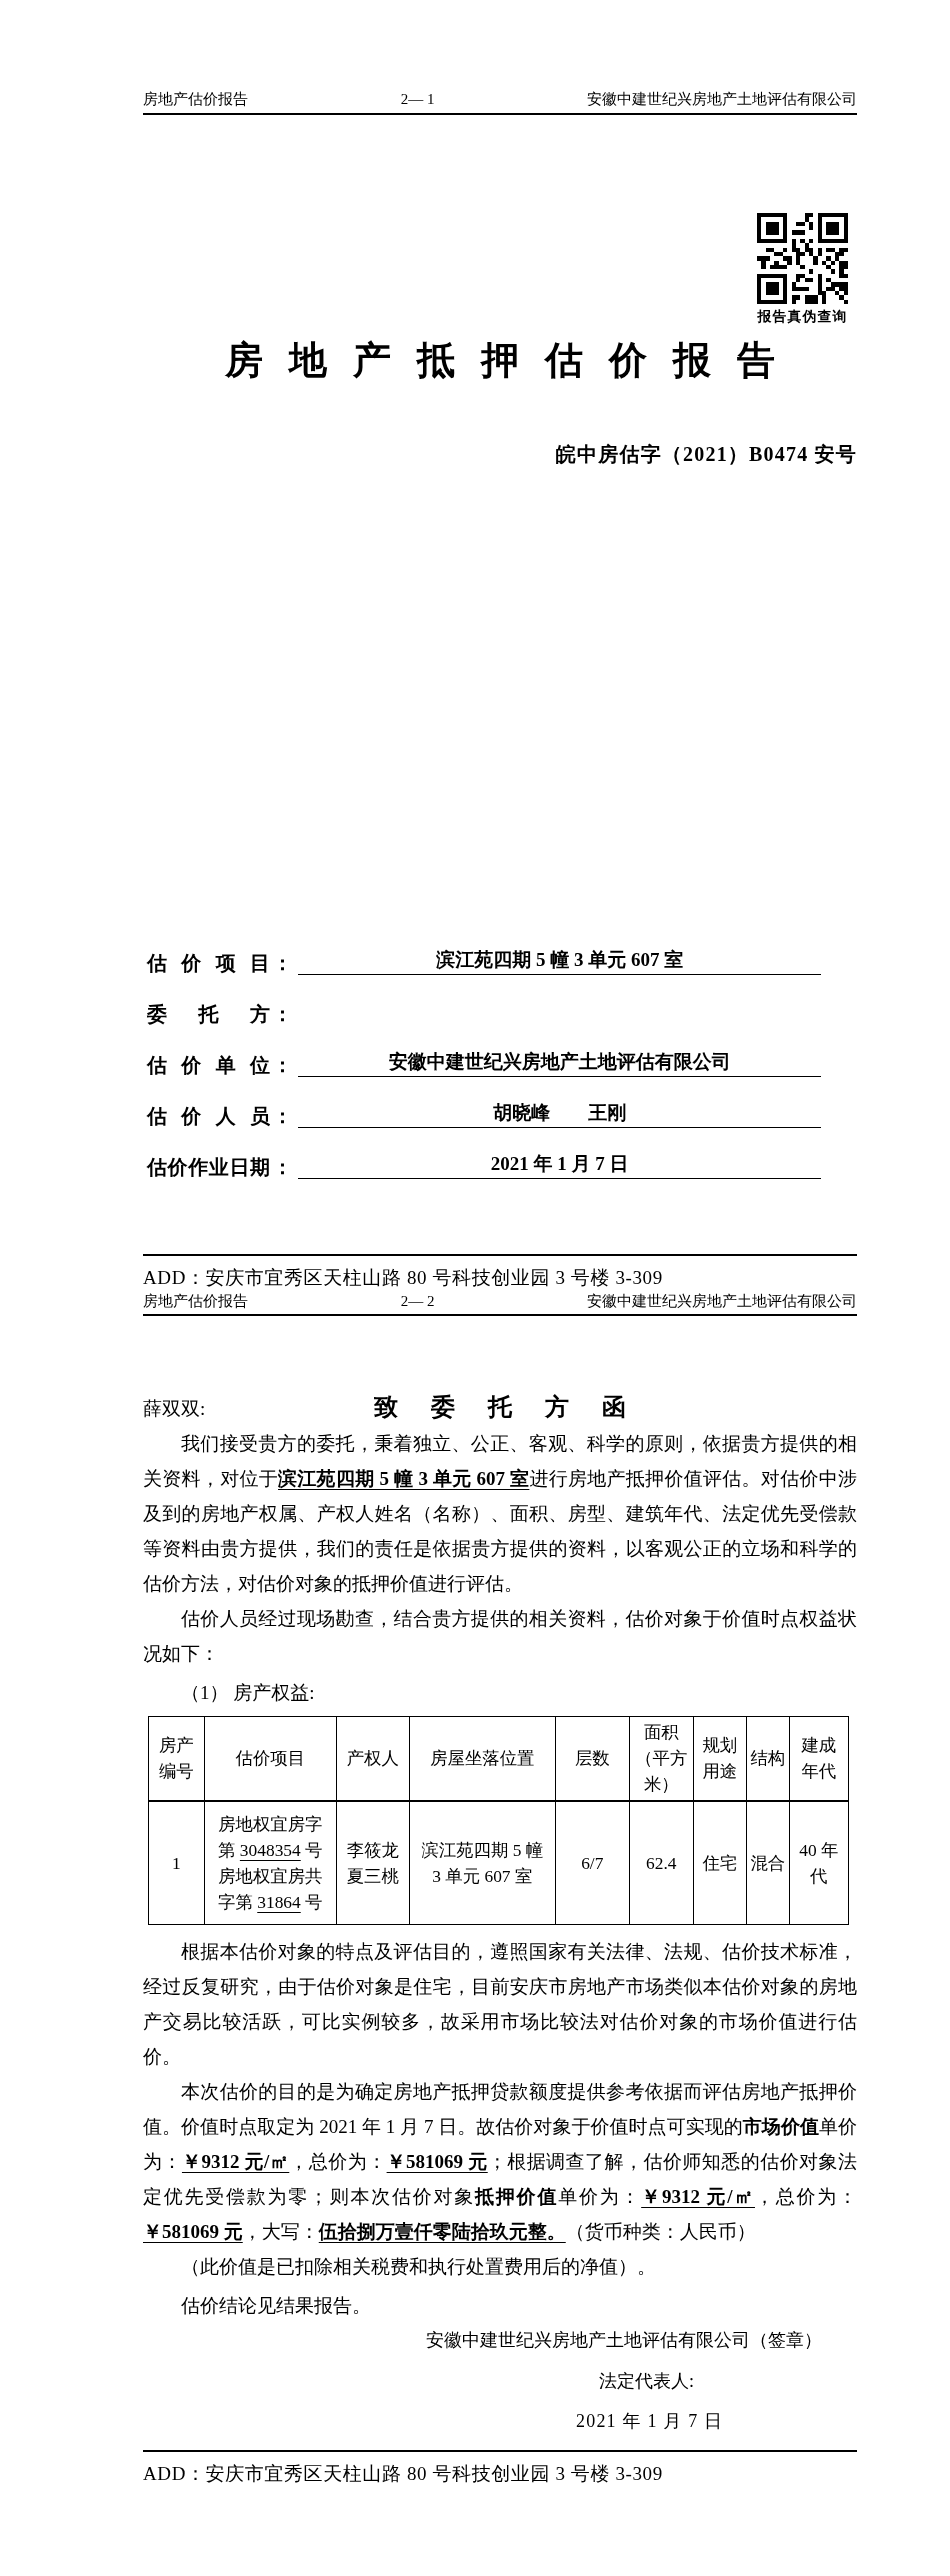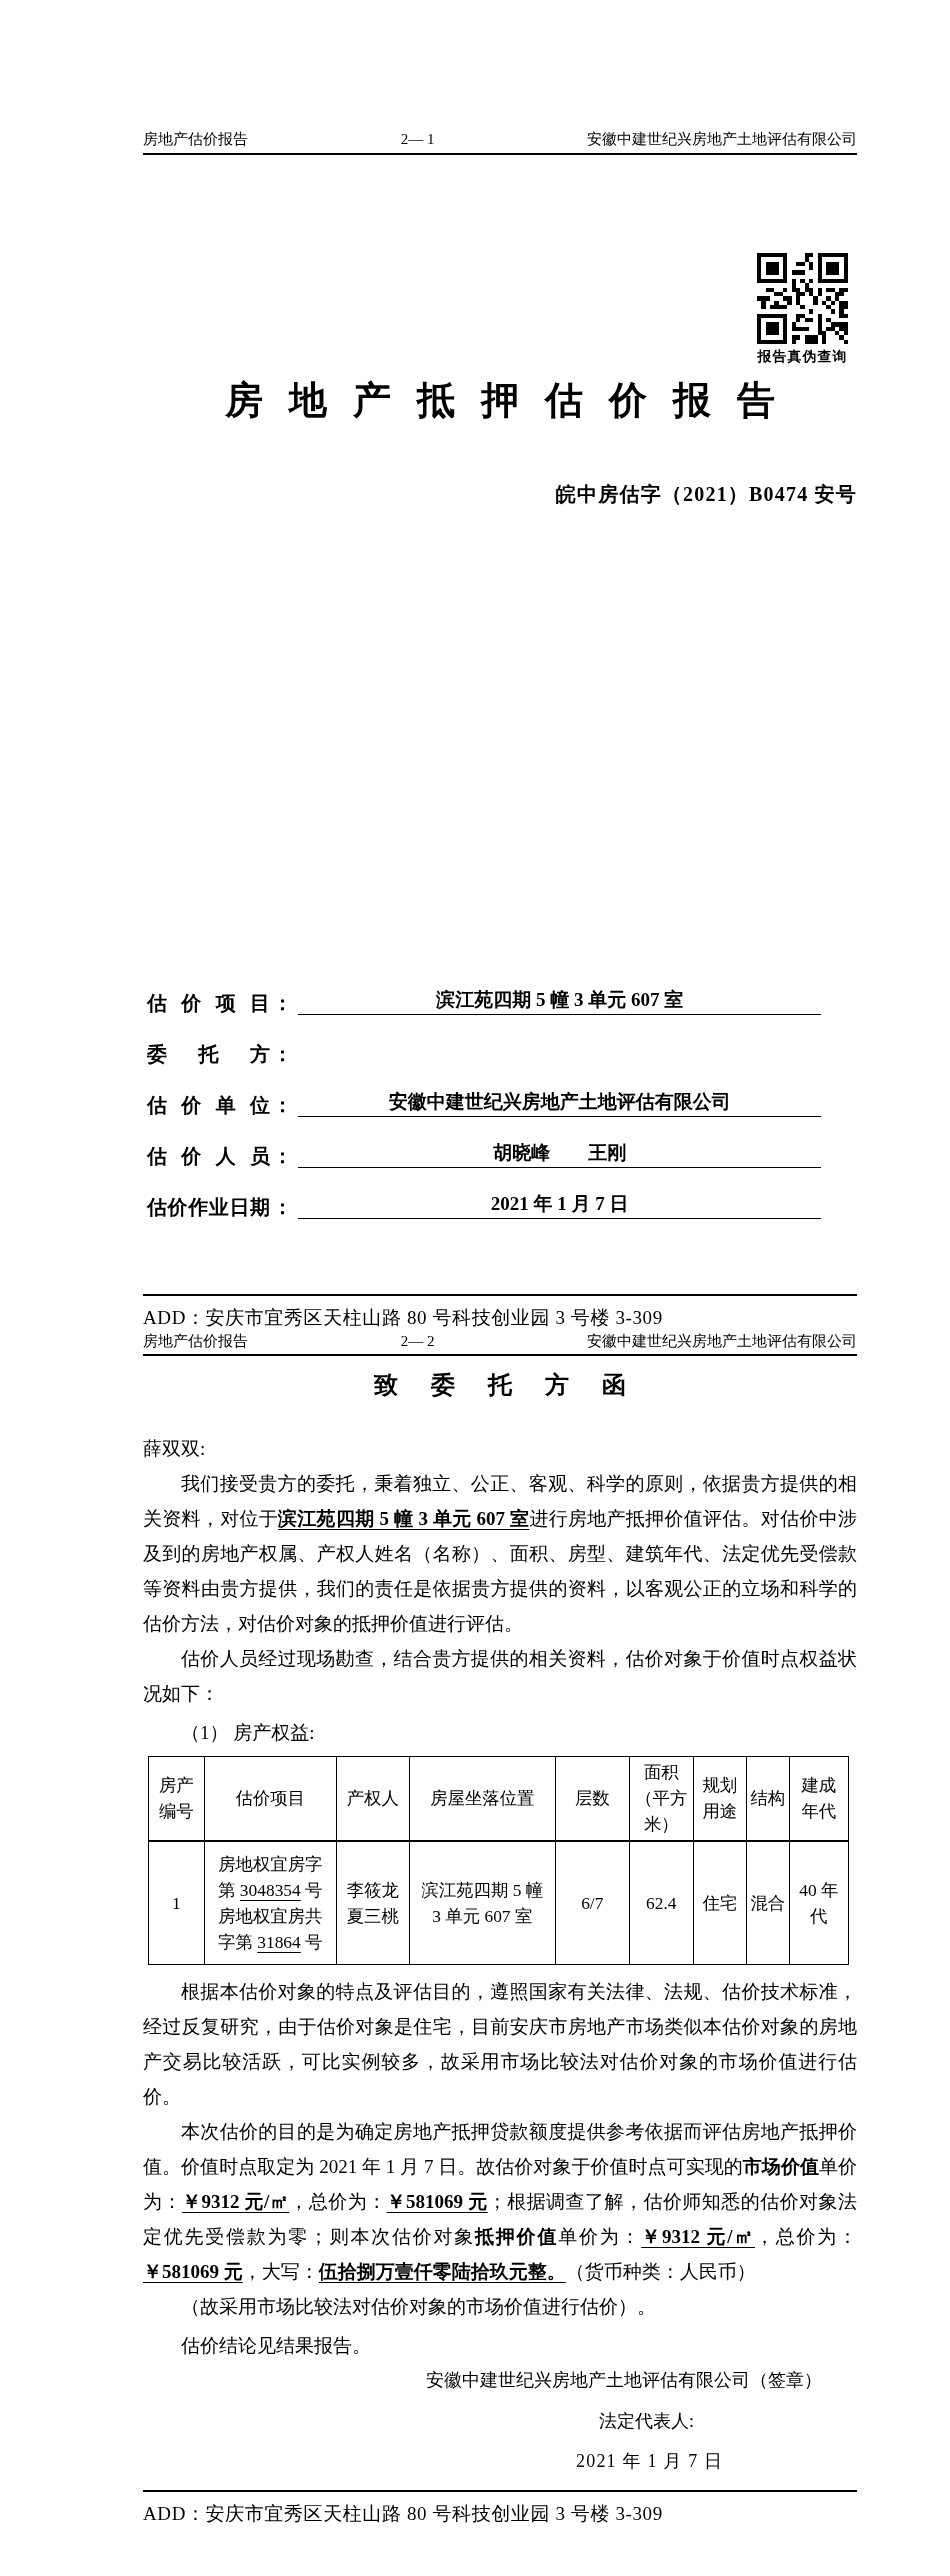--- a/index.html
+++ b/index.html
@@ -1,21 +1,21 @@
 <!DOCTYPE html>
 <html style="font-size:9.6px"><head>
 <meta charset="utf-8">
 <style>
   html,body{margin:0;padding:0;background:#ffffff;}
   body{
     width:951px;height:2576px;position:relative;
     font-family:"Liberation Serif","DejaVu Serif",serif;
     color:#000;
   }
-  .abs{position:absolute;margin-top:40px;}
+  .abs{position:absolute;}
   
   .running-header{
     left:143px;width:714px;display:flex;justify-content:space-between;
     align-items:flex-end;font-size:15px;line-height:18px;
   }
   .rule{left:143px;width:714px;height:2.4px;background:#000;}
   
   .qr-wrap{left:757px;top:213px;width:91px;text-align:center;}
   .qr-wrap svg{width:91px;height:91px;display:block;}
   .qr-caption{font-size:13.8px;font-weight:bold;margin-top:3.6px;letter-spacing:1.2px;white-space:nowrap;}
@@ -38,21 +38,21 @@
   }
   .form-colon{font-size:20px;font-weight:bold;margin:0 6px 0 2.4px;line-height:24px;}
   .form-value{
     flex:1;border-bottom:1.8px solid #000;text-align:center;
     font-size:19px;font-weight:bold;line-height:24px;padding-bottom:2.4px;
   }
   
   .footer-address{left:143px;font-size:19px;letter-spacing:0.6px;}
   
   .letter-title{
-    top:1329px;left:143px;width:714px;text-align:center;
+    top:1391px;left:143px;width:714px;text-align:center;
     font-size:24px;font-weight:bold;letter-spacing:33px;padding-left:33px;box-sizing:border-box;
     white-space:nowrap;
   }
   .letter-body{
     left:143px;top:1391px;width:714px;
     font-size:19px;line-height:35px;text-align:justify;
   }
   .salutation{font-size:19px;}
   .para{margin:0;text-indent:2em;}
   .list-label{text-indent:2em;margin-top:3.6px;}
@@ -291,21 +291,21 @@
         <td>62.4</td>
         <td>住宅</td>
         <td>混合</td>
         <td>40 年代</td>
       </tr>
     </tbody>
   </table>
 
   <p class="para" style="margin-top:8.4px;"><span>根据本估价对象的特点及评估目的，遵照国家有关法律、法规、估价技术标准，经过反复研究，由于估价对象是住宅，目前安庆市房地产市场类似本估价对象的房地产交易比较活跃，可比实例较多，故采用市场比较法对估价对象的市场价值进行估价。</span></p>
   <p class="para"><span>本次估价的目的是为确定房地产抵押贷款额度提供参考依据而评估房地产抵押价值。价值时点取定为 2021 年 1 月 7 日。故估价对象于价值时点可实现的</span><span class="b">市场价值</span><span>单价为：</span><span class="b u">￥9312 元/㎡</span><span>，总价为：</span><span class="b u">￥581069 元</span><span>；根据调查了解，估价师知悉的估价对象法定优先受偿款为零；则本次估价对象</span><span class="b">抵押价值</span><span>单价为：</span><span class="b u">￥9312 元/㎡</span><span>，总价为：</span><span class="b u">￥581069 元</span><span>，大写：</span><span class="b u">伍拾捌万壹仟零陆拾玖元整。</span><span>（货币种类：人民币）</span></p>
-  <p class="para"><span>（故采用市场比较法对估价对象的市场价值进行估价）。</span></p>
+  <p class="para"><span>（此价值是已扣除相关税费和执行处置费用后的净值）。</span></p>
   <p class="para" style="margin-top:4.8px;"><span>估价结论见结果报告。</span></p>
 </div>
 
 <div class="abs sig-block">
   <div class="sig-company">安徽中建世纪兴房地产土地评估有限公司（签章）</div>
   <div class="sig-rep">法定代表人:</div>
   <div class="sig-date">2021 年 1 月 7 日</div>
 </div>
 
 <div class="abs rule" style="top:2450px;"></div>

